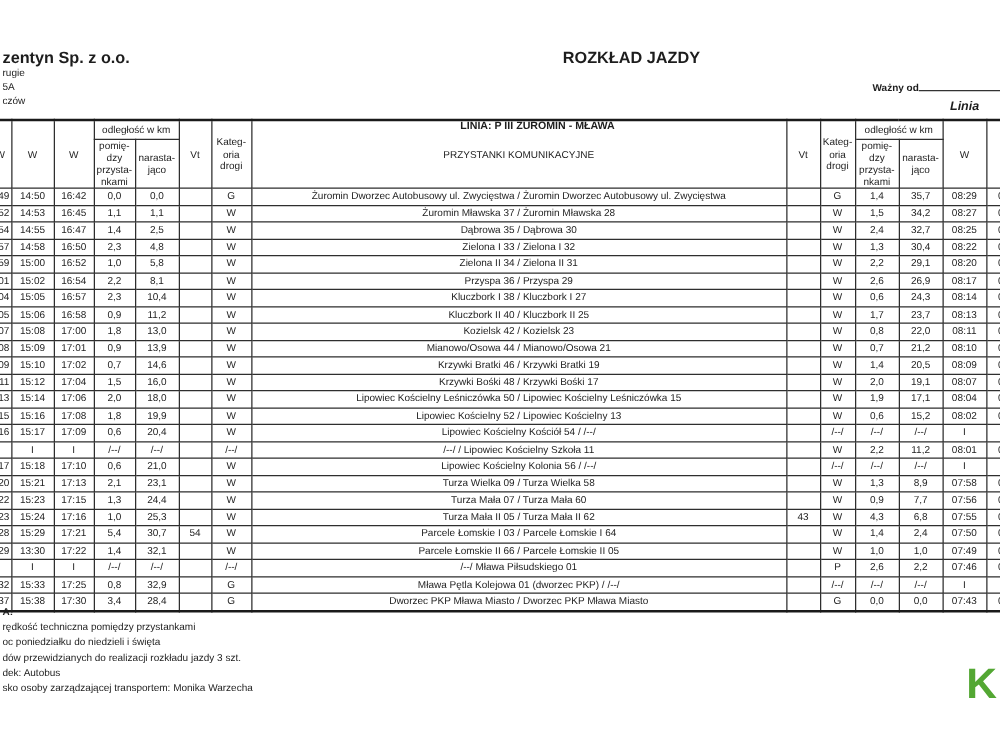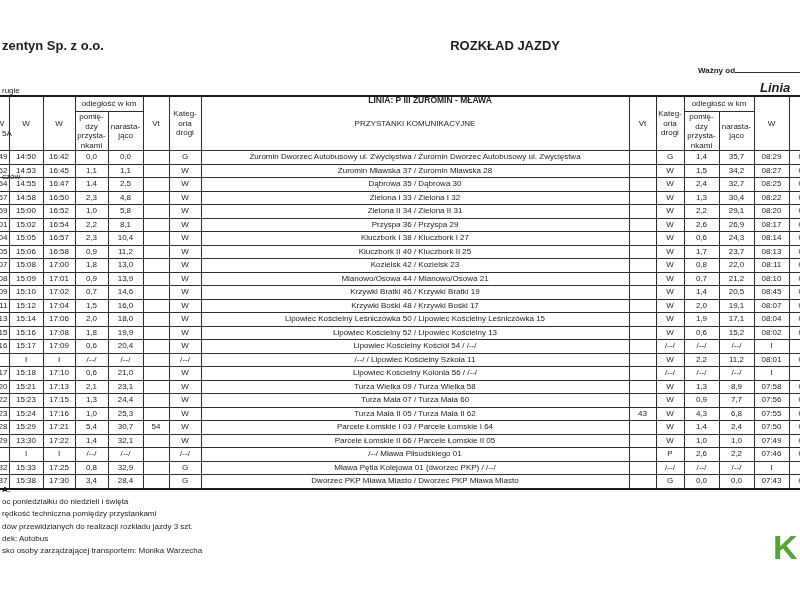--- a/index.html
+++ b/index.html
@@ -1,28 +1,28 @@
 <!DOCTYPE html>
 <html><head>
 <meta charset="utf-8">
 <style>
   html,body{margin:0;padding:0;background:#d9d9d9;}
   #canvas{position:relative;width:800px;height:600px;background:#ffffff;overflow:hidden;
           font-family:"Liberation Sans",sans-serif;color:#1d1d1d;text-decoration:underline;}
   
   .company{position:absolute;left:2px;top:38px;}
   .company .c0{font-weight:bold;font-size:13px;line-height:15px;}
-  .company .c1,.company .c2,.company .c3{font-size:8px;line-height:11px;margin-top:32px;}
+  .company .c1,.company .c2,.company .c3{font-size:8px;line-height:11px;}
   .title{position:absolute;left:300px;top:38px;width:260px;text-align:right;
          font-weight:bold;font-size:13px;}
   .subtitle{position:absolute;left:300px;top:55px;width:260px;text-align:center;
             font-weight:bold;font-size:8.5px;margin-top:40px;}
   .valid{position:absolute;left:698px;top:64px;font-size:8px;font-weight:bold;white-space:nowrap;}
   .valid .rule{display:inline-block;width:75px;border-bottom:1px solid #333;height:8px;}
-  .linia{position:absolute;left:760px;top:80px;font-size:13px;font-weight:bold;
+  .linia{position:absolute;left:760px;top:80px;font-size:10px;font-weight:bold;
          font-style:italic;white-space:nowrap;}
   
   table{border-collapse:collapse;table-layout:fixed;position:absolute;left:-10px;top:95px;
         width:833px;border:2px solid #1a1a1a;}
   th,td{border:1px solid #2e2e2e;padding:0;font-size:8px;text-align:center;
         overflow:hidden;white-space:nowrap;}
   thead th{font-weight:normal;white-space:pre-line;line-height:9.5px;vertical-align:middle;text-align:center;}
   thead tr.sub th{height:14px;}
   tbody td{line-height:12.5px;}
   tbody tr{height:12.8px;}
@@ -271,21 +271,21 @@
           <td>17:02</td>
           <td>0,7</td>
           <td>14,6</td>
           <td></td>
           <td>W</td>
           <td>Krzywki Bratki 46 / Krzywki Bratki 19</td>
           <td></td>
           <td>W</td>
           <td>1,4</td>
           <td>20,5</td>
-          <td>08:45</td>
+          <td>08:09</td>
           <td>09:1</td>
         </tr>
         <tr>
           <td>11</td>
           <td>15:12</td>
           <td>17:04</td>
           <td>1,5</td>
           <td>16,0</td>
           <td></td>
           <td>W</td>
@@ -503,22 +503,22 @@
           <td>0,0</td>
           <td>0,0</td>
           <td>07:43</td>
           <td>08:4</td>
         </tr>
       </tbody>
   </table>
 
   <div class="footer">
     <div class="f0">A:</div>
+    <div>rędkość techniczna pomiędzy przystankami</div>
     <div>oc poniedziałku do niedzieli i święta</div>
-    <div>rędkość techniczna pomiędzy przystankami</div>
     <div>dów przewidzianych do realizacji rozkładu jazdy 3 szt.</div>
     <div>dek: Autobus</div>
     <div>sko osoby zarządzającej transportem: Monika Warzecha</div>
   </div>
 
   <div class="logo">K</div>
 
 </div>
 
 </body></html>

